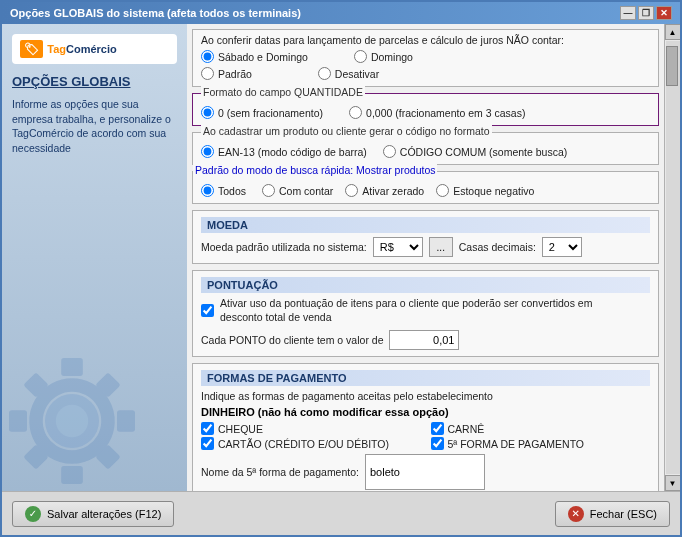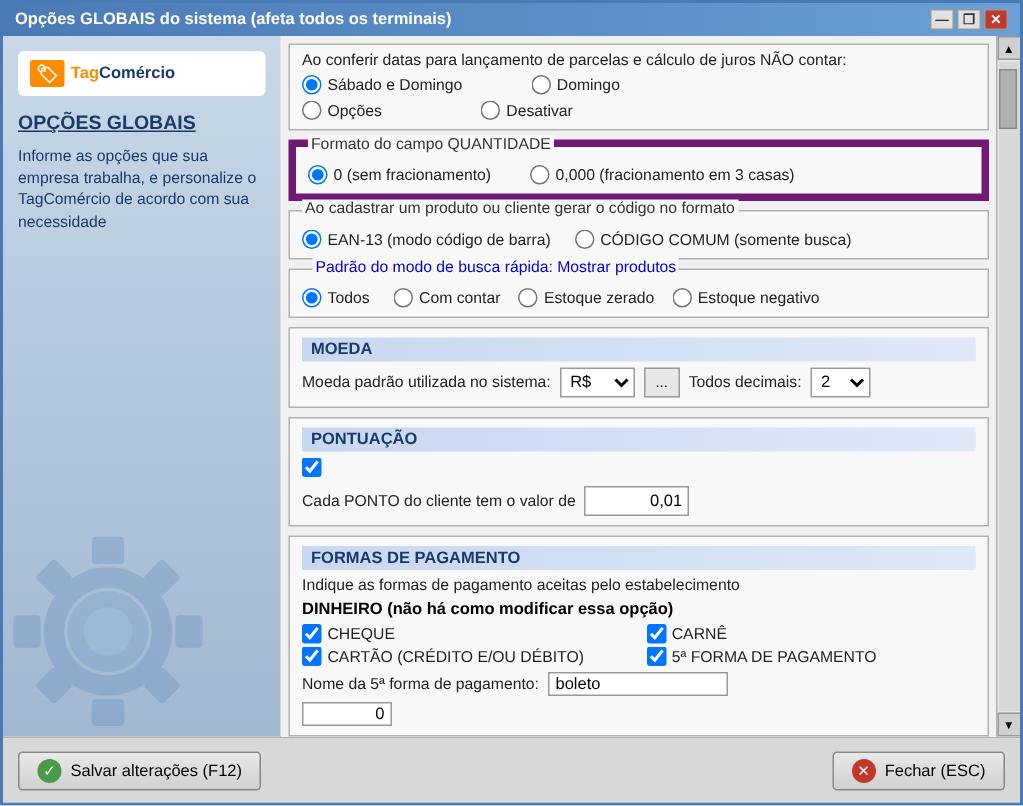--- a/index.html
+++ b/index.html
@@ -155,21 +155,21 @@
       font-size: 11px;
       padding: 1px 2px;
       height: 20px;
       cursor: pointer;
     }
     .text-input {
       border: 1px solid #999;
       background: white;
       font-size: 11px;
       padding: 1px 4px;
-      height: 16px;
+      height: 36px;
     }
     .btn-dots {
       border: 1px solid #999;
       background: #e8e8e8;
       font-size: 10px;
       padding: 1px 4px;
       height: 20px;
       cursor: pointer;
       min-width: 24px;
     }
@@ -293,21 +293,21 @@
       position: absolute;
       top: 5px;
       left: 0;
     }
     .top-note {
       font-size: 10.5px;
       color: #222;
       margin-bottom: 4px;
     }
     .quant-group {
-      border: 5px solid #701a75;
+      border: 1px solid #701a75;
       padding: 4px 8px 6px;
       margin-bottom: 6px;
       background: #f8f8f8;
       position: relative;
     }
     .cadastro-group {
       border: 1px solid #b0b0b0;
       padding: 4px 8px 6px;
       margin-bottom: 6px;
       background: #f8f8f8;
@@ -375,21 +375,21 @@
               <label for="sabado_domingo" class="label-text">Sábado e Domingo</label>
             </div>
             <div class="radio-group" style="margin-left:40px;">
               <input type="radio" name="date_opt" id="domingo" style="">
               <label for="domingo" class="label-text">Domingo</label>
             </div>
           </div>
           <div class="row">
             <div class="radio-group">
               <input type="radio" name="date_opt" id="sabado" style="">
-              <label for="sabado" class="label-text">Opções</label>
+              <label for="sabado" class="label-text">Padrão</label>
             </div>
             <div class="radio-group" style="margin-left:60px;">
               <input type="radio" name="date_opt" id="desativar" style="">
               <label for="desativar" class="label-text">Desativar</label>
             </div>
           </div>
         </div>
 
         <div class="quant-group">
           <div class="group-label">Formato do campo QUANTIDADE</div>
@@ -413,62 +413,63 @@
               <label for="ean13" class="label-text">EAN-13 (modo código de barra)</label>
             </div>
             <div class="radio-group" style="margin-left:10px;">
               <input type="radio" name="cad_opt" id="codigo_comum" style="">
               <label for="codigo_comum" class="label-text">CÓDIGO COMUM (somente busca)</label>
             </div>
           </div>
         </div>
 
         <div class="busca-group">
-          <div class="group-label" style="color:#0000cc;font-size:10.5px;background:#f8f8f8;position:absolute;top:-8px;left:15px;padding:0 2px;">
+          <div class="group-label" style="color:#0000cc;font-size:10.5px;background:#f8f8f8;position:absolute;top:-8px;left:0;padding:0 2px;">
             <span>Padrão do modo de busca rápida: <span style="color:#0000cc;">Mostrar produtos</span></span>
           </div>
           <div class="row" style="margin-top:8px;">
             <div class="radio-group">
               <input type="radio" name="busca_opt" id="todos" checked="" style="">
               <label for="todos" class="label-text">Todos</label>
             </div>
             <div class="radio-group" style="margin-left:10px;">
               <input type="radio" name="busca_opt" id="com_estoque" style="">
               <label for="com_estoque" class="label-text">Com contar</label>
             </div>
             <div class="radio-group" style="margin-left:6px;">
               <input type="radio" name="busca_opt" id="estoque_zerado" style="">
-              <label for="estoque_zerado" class="label-text">Estoque zerado</label>
+              <label for="estoque_zerado" class="label-text">Ativar zerado</label>
             </div>
             <div class="radio-group" style="margin-left:6px;">
               <input type="radio" name="busca_opt" id="estoque_negativo" style="">
               <label for="estoque_negativo" class="label-text">Estoque negativo</label>
             </div>
           </div>
         </div>
 
         <div class="moeda-section">
           <div class="section-title">MOEDA</div>
           <div class="row">
             <span class="label-text">Moeda padrão utilizada no sistema:</span>
             <select class="select-box" style="width:50px;">
               <option>R$</option>
             </select>
             <button class="btn-dots">...</button>
-            <span class="label-text">Todos decimais:</span>
+            <span class="label-text">Casas decimais:</span>
             <select class="select-box" style="width:40px;">
               <option>2</option>
             </select>
           </div>
         </div>
 
         <div class="pontuacao-section">
           <div class="section-title">PONTUAÇÃO</div>
           <div class="row">
             <input type="checkbox" id="pont_check" checked="" style="">
+            <label for="pont_check" class="label-text" style="max-width:380px;line-height:1.3;">Ativar uso da pontuação de itens para o cliente que poderão ser convertidos em desconto total de venda</label>
           </div>
           <div class="row" style="margin-top:6px;">
             <span class="label-text">Cada PONTO do cliente tem o valor de</span>
             <input type="text" class="ponto-input" value="0,01" style="">
           </div>
         </div>
 
         <div class="formas-section">
           <div class="section-title">FORMAS DE PAGAMENTO</div>
           <div class="label-text" style="margin-bottom:4px;">Indique as formas de pagamento aceitas pelo estabelecimento</div>

